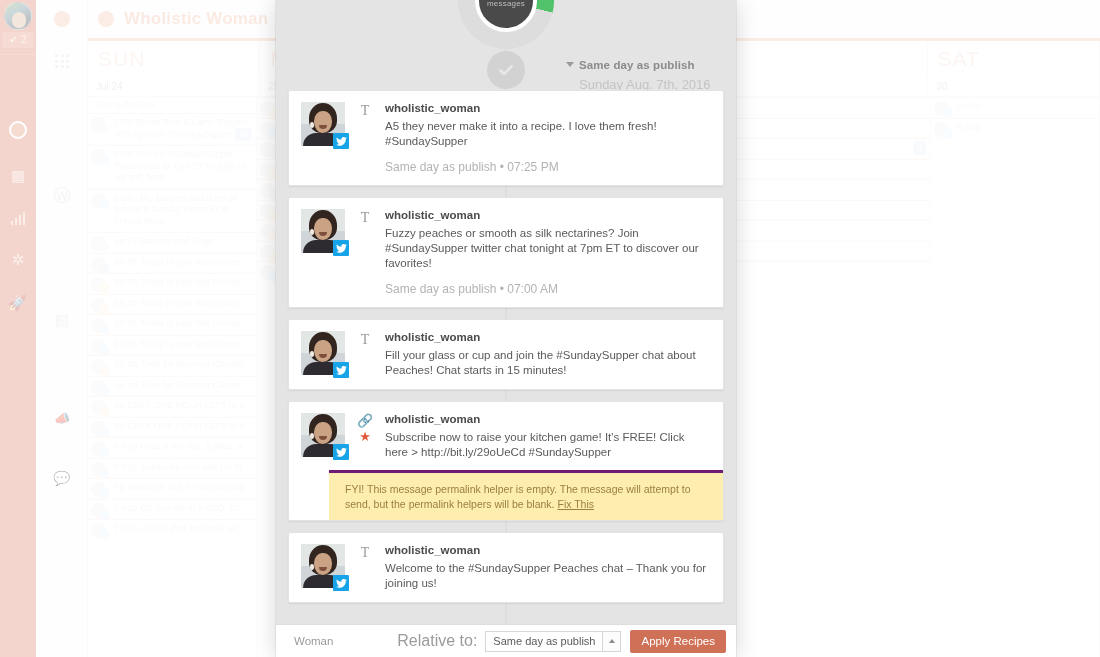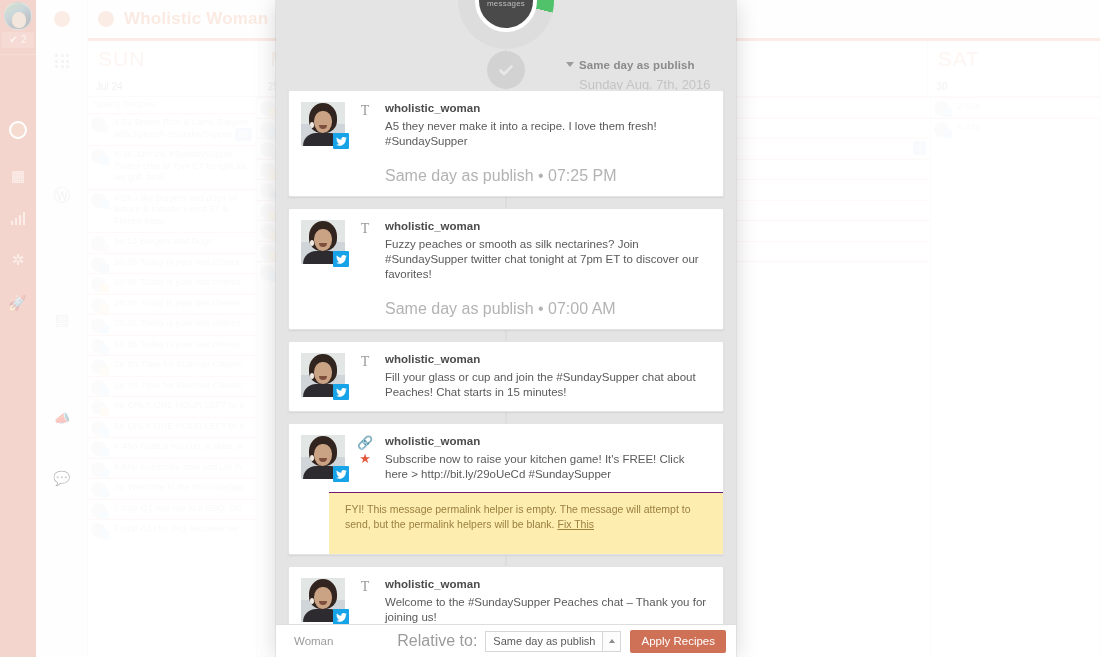--- a/index.html
+++ b/index.html
@@ -261,24 +261,24 @@
   .type-glyph { color:#9a9a9a; font-size:14px; line-height:15px; font-family:"Liberation Serif", serif; }
   .link-glyph { color:#9a9a9a; font-size:13px; line-height:14px; }
   .star-glyph { color:#e2573b; font-size:13px; line-height:12px; }
   .card-main { flex:1 1 auto; min-width:0; }
   .card-user {
     font-size:11.5px; font-weight:bold; color:#4b4b4b; margin-bottom:5px;
   }
   .card-text {
     font-size:11.5px; color:#5a5a5a; line-height:15px; word-wrap:break-word;
   }
-  .card-meta { font-size:16px; color:#b3b3b3; margin-top:18px; }
+  .card-meta { font-size:12px; color:#b3b3b3; margin-top:11px; }
   .warn-bar {
-    margin:10px -14px 0 -56px; padding:9px 14px 22px 16px;
-    background:#fdeeaf; border-top:1px solid #701a75;
+    margin:10px -14px 0 -56px; padding:9px 14px 8px 16px;
+    background:#fdeeaf; border-top:3px solid #701a75;
     font-size:10.5px; color:#9b7f3f; line-height:15px;
   }
   .warn-bar a { color:#9b7f3f; text-decoration:underline; }
 
   .modal-footer {
     position:absolute; left:0; bottom:0; width:460px; height:33px;
     background:#ffffff; border-top:1px solid #dedede;
     display:flex; align-items:center; padding:0 10px;
   }
   .btn-cancel {

